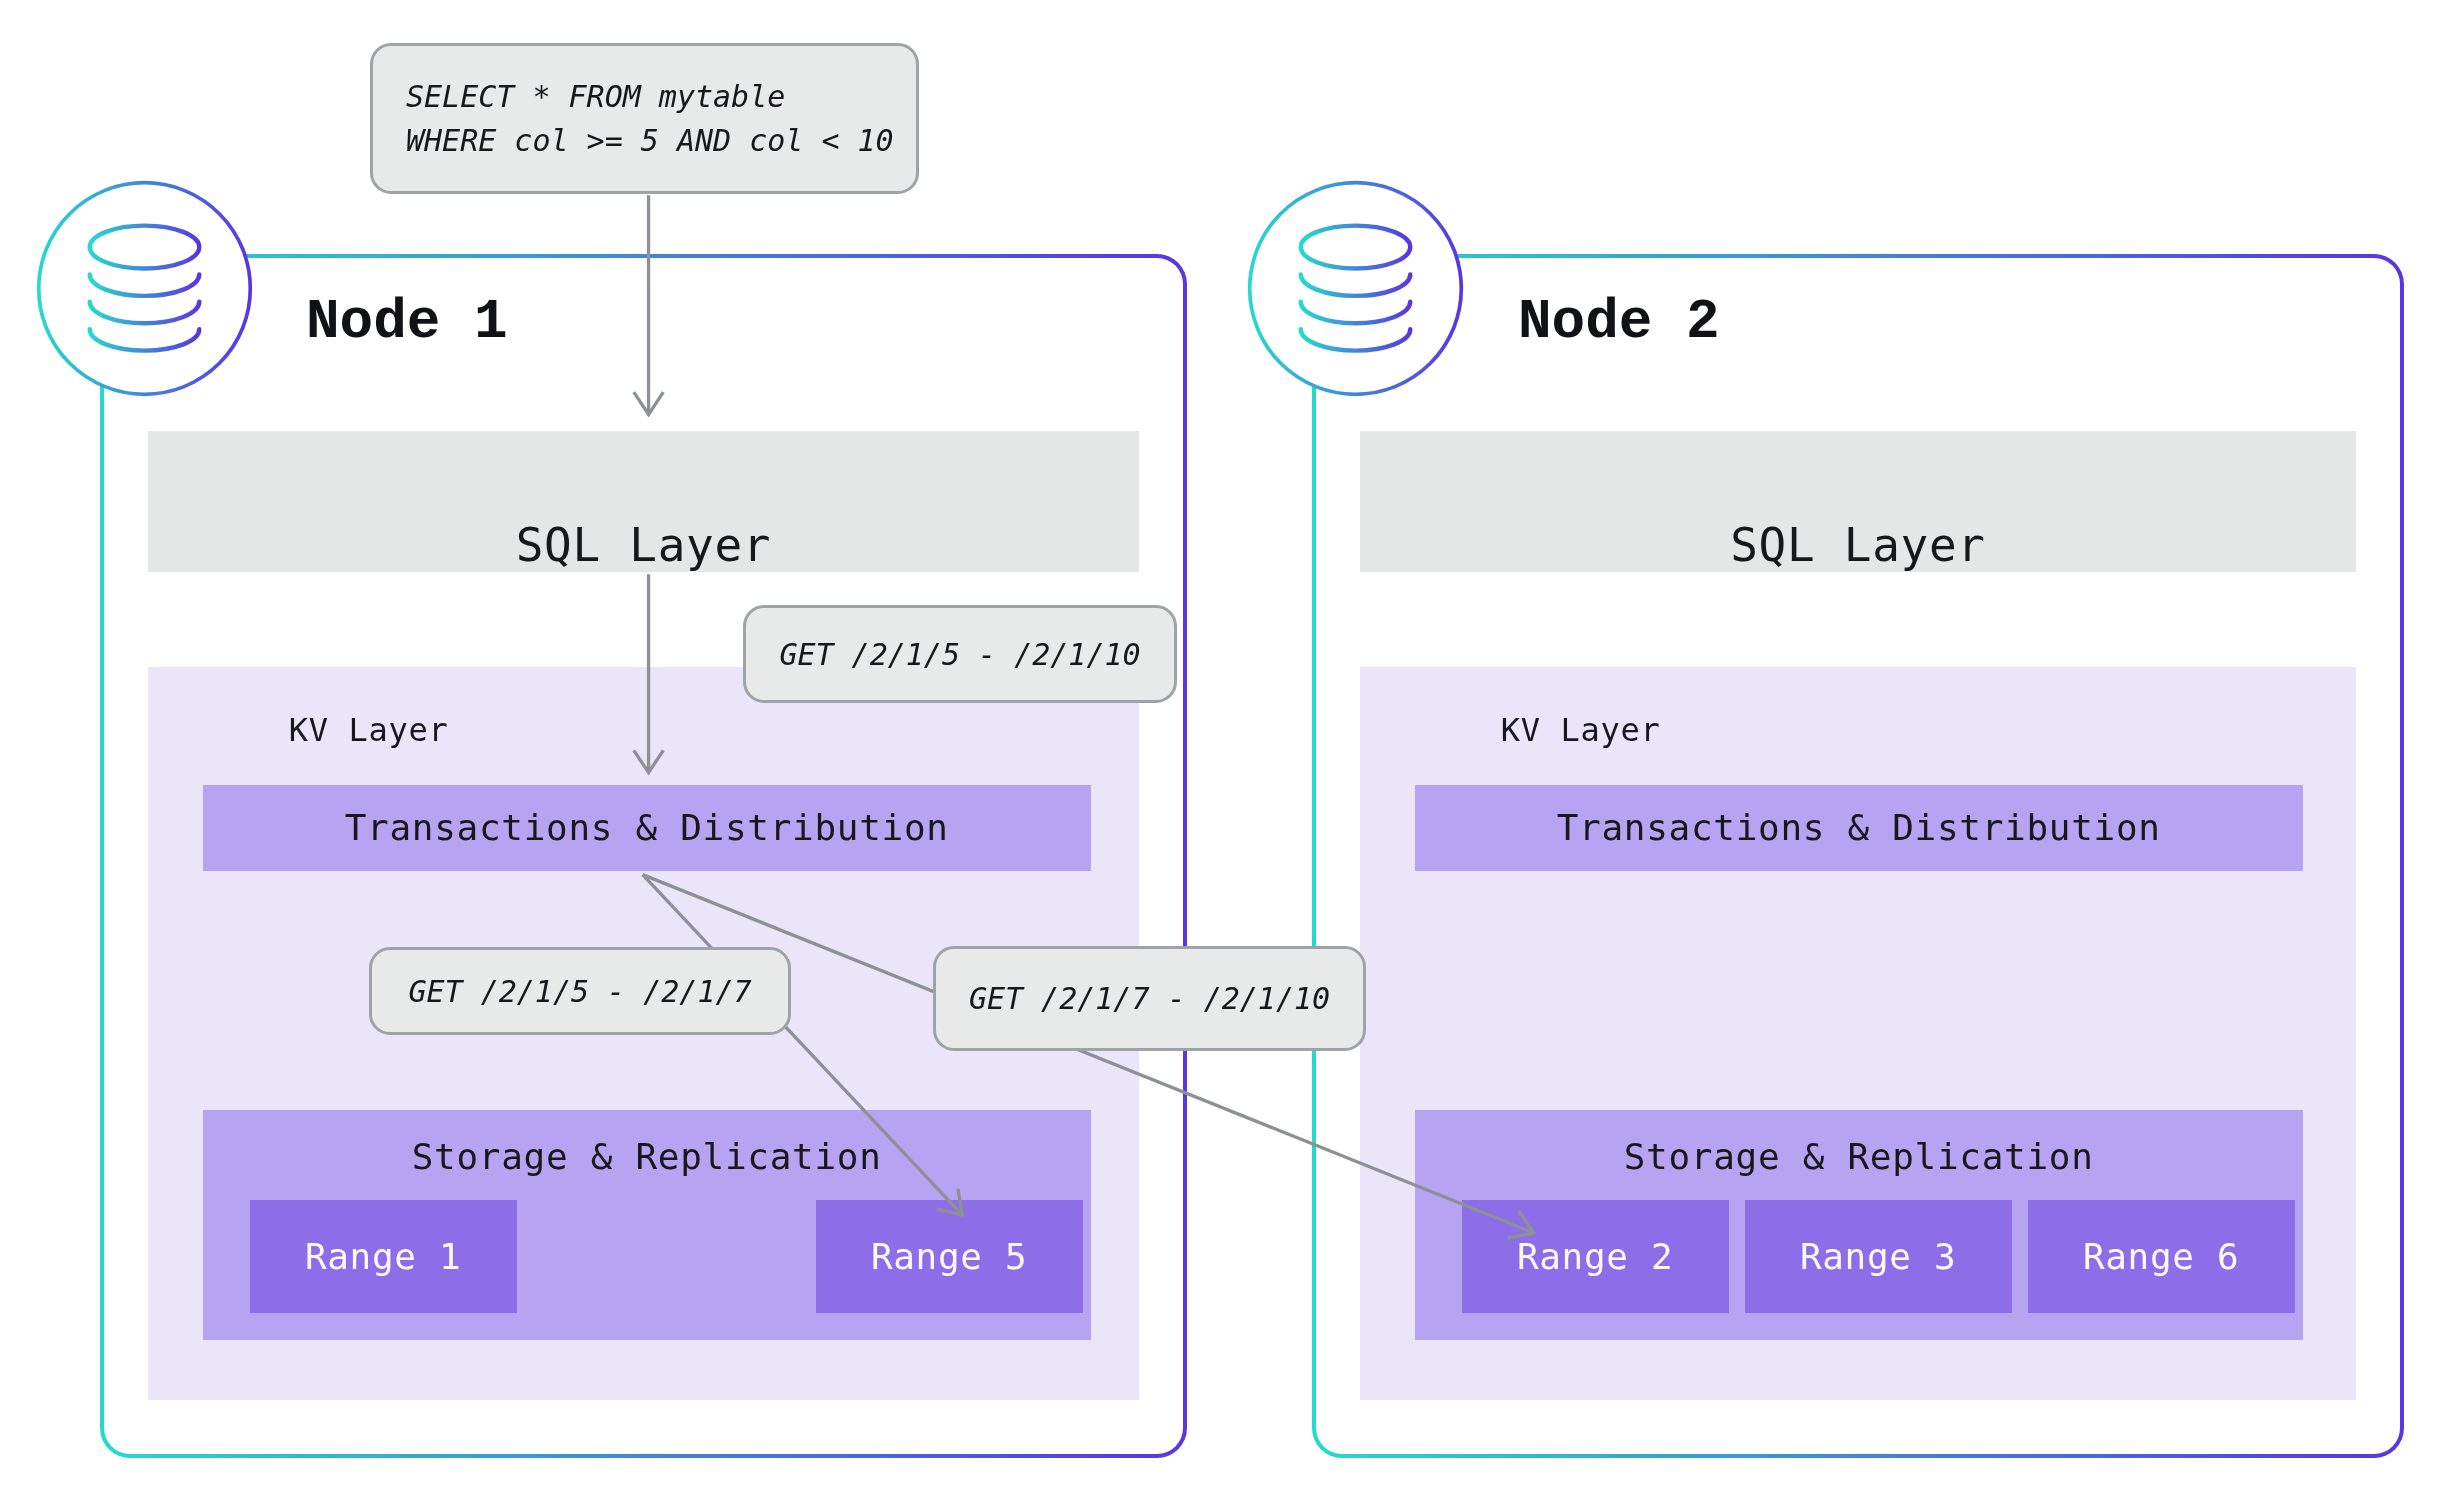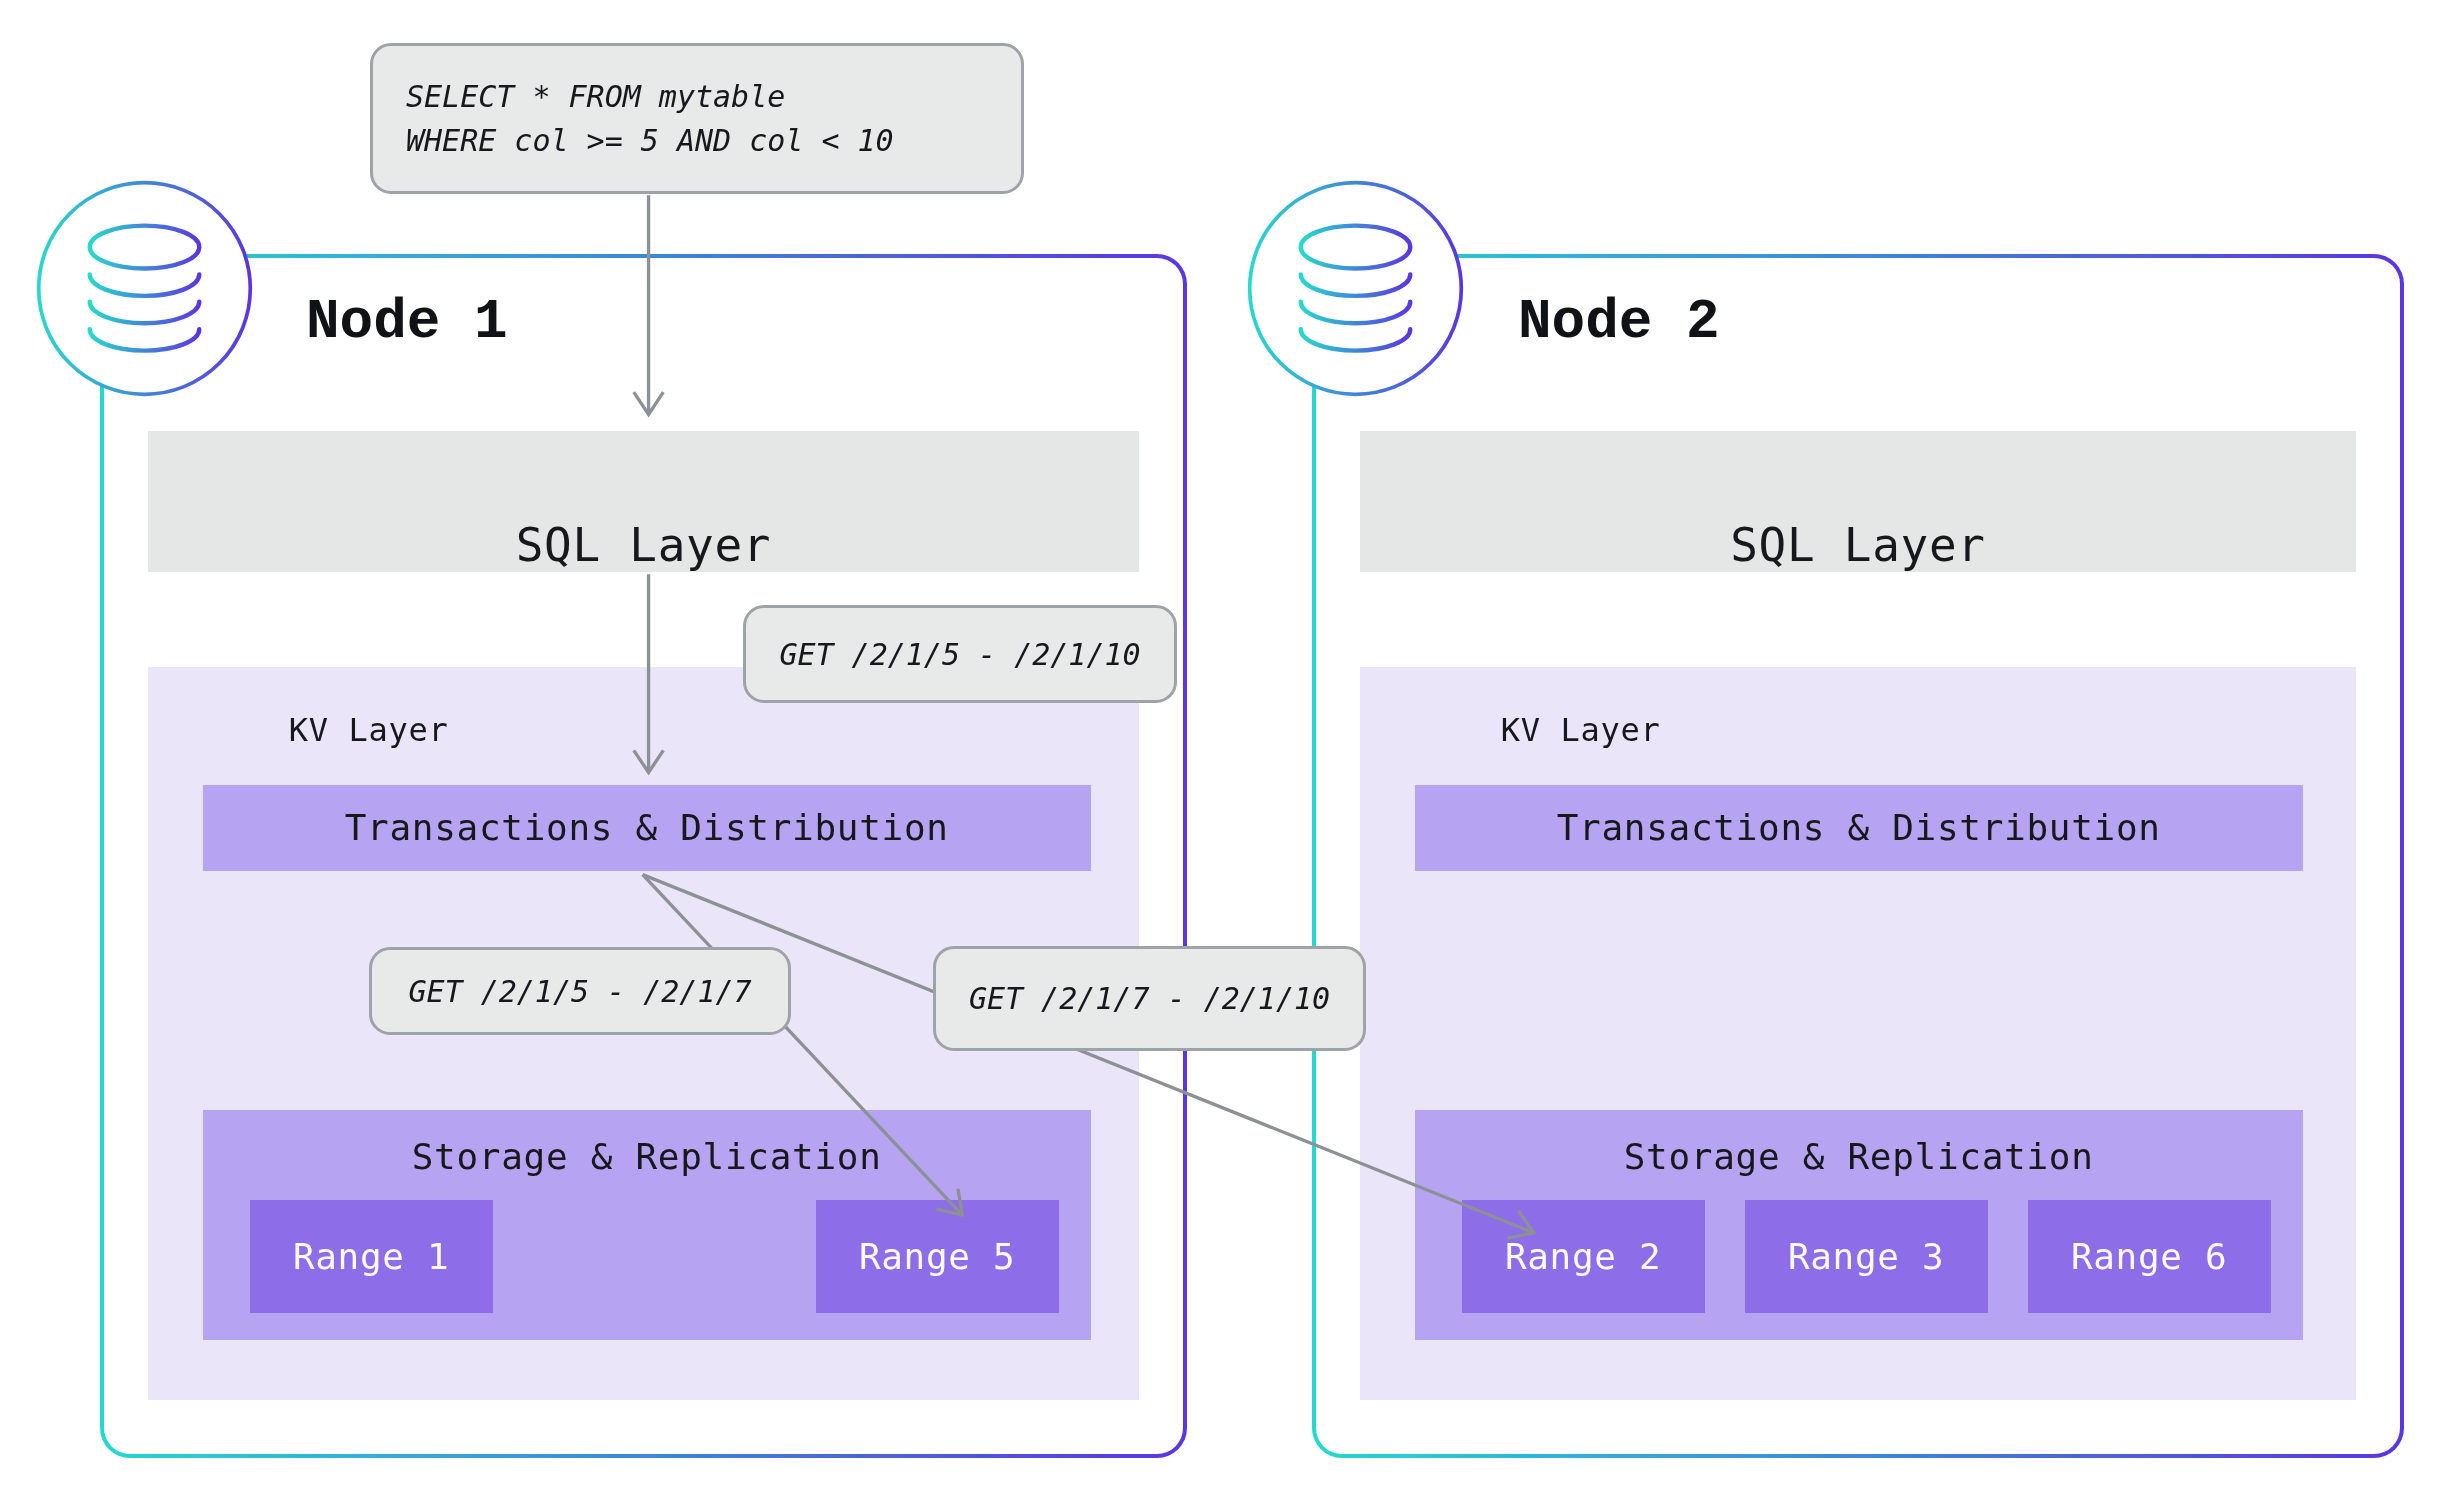--- a/index.html
+++ b/index.html
@@ -52,21 +52,21 @@
   }
   .storage-box {
     position: absolute; left: 55px; top: 443px; width: 888px; height: 230px;
     background: #b6a3f2;
   }
   .storage-title {
     position: absolute; left: 0; right: 0; top: 26px;
     text-align: center; font-size: 36px; line-height: 41px; letter-spacing: 0.7px;
   }
   .range-box {
-    position: absolute; top: 90px; width: 243px; height: 113px;
+    position: absolute; top: 90px; width: 267px; height: 113px;
     background: #8e6de9;
     color: #fbfaff;
     display: flex; align-items: center; justify-content: center;
     font-size: 36px; letter-spacing: 0.7px;
   }
   .range-box.r1 { left: 47px; }
   .range-box.r2 { left: 330px; }
   .range-box.r3 { left: 613px; }
 
   
@@ -93,21 +93,21 @@
     position: absolute;
     background: #e8e9e9;
     border: 3px solid #9ea3a8;
     border-radius: 21px;
     z-index: 6;
     display: flex; flex-direction: column; justify-content: center;
     font-style: italic;
     white-space: pre;
   }
   .query-box {
-    left: 370px; top: 43px; width: 654px; height: 151px;
+    left: 370px; top: 43px; width: 549px; height: 151px;
     padding-left: 33px;
     font-size: 30px; line-height: 44px;
   }
   .get-label { align-items: center; font-size: 30px; }
   .get-full  { left: 743px; top: 605px;  width: 434px; height: 98px; }
   .get-left  { left: 369px;  top: 947px; width: 422px; height: 88px; }
   .get-right { left: 933px; top: 946px; width: 433px; height: 105px; }
 
   
   .arrows {

